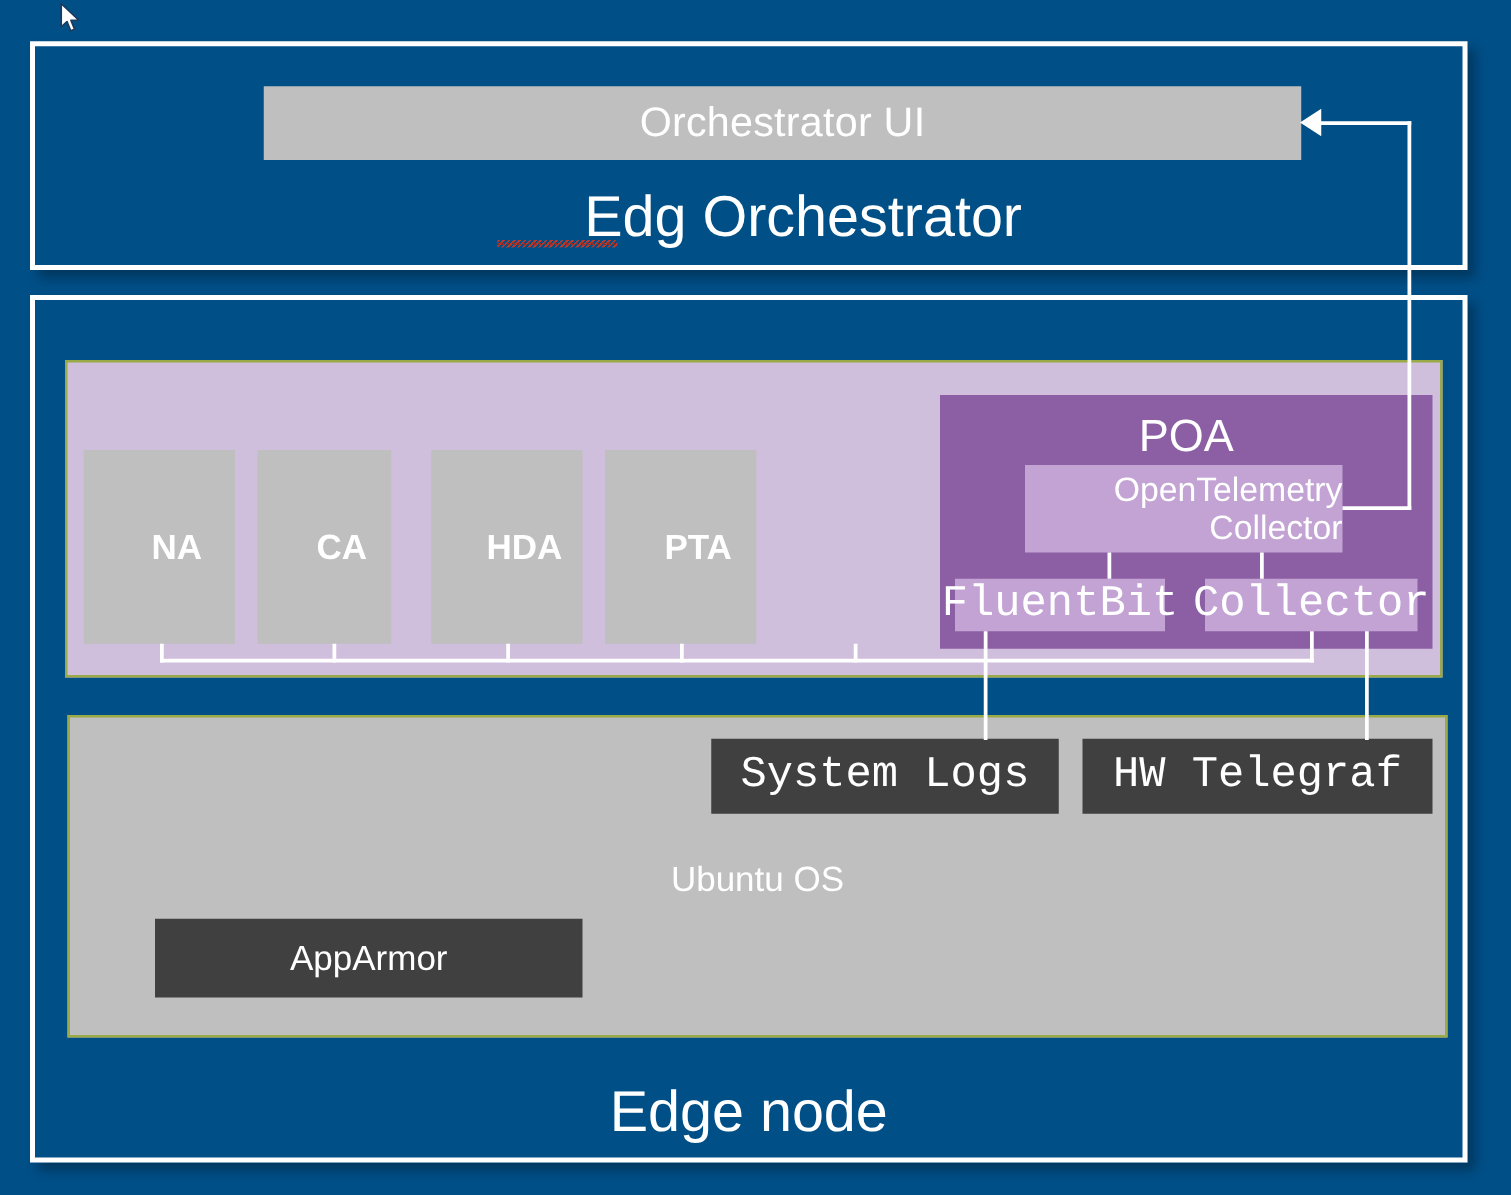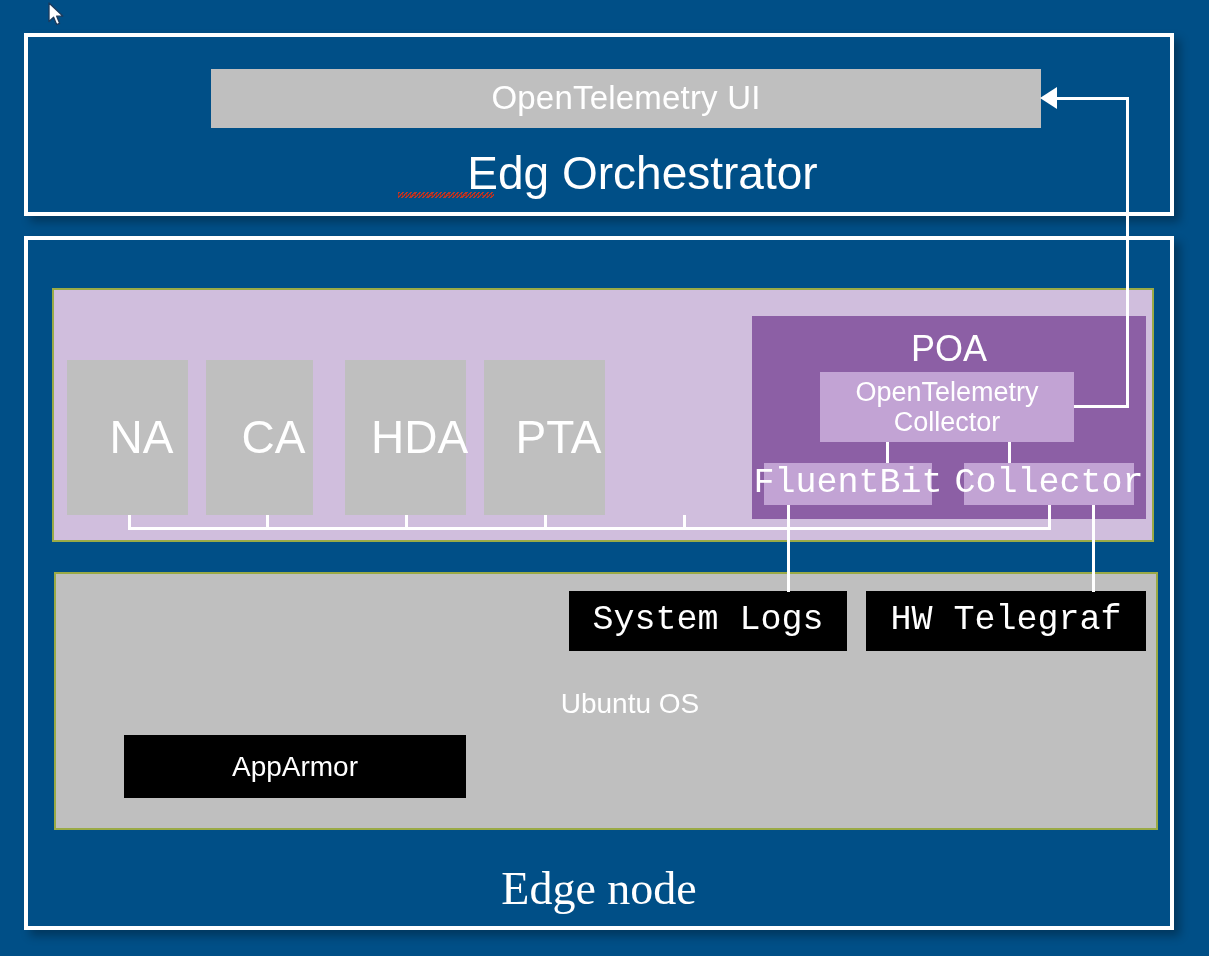--- a/index.html
+++ b/index.html
@@ -35,36 +35,36 @@
 
   
   .box {
     display: flex;
     align-items: center;
     justify-content: center;
     text-align: center;
     line-height: 1.12;
   }
   .gray-light { background: #bfbfbf; }
-  .gray-mid   { background: #000000; }
+  .gray-mid   { background: #404040; }
   .lav-band   { background: #d0bedd; border: 2px solid #9aaa46; }
   .purple-dark{ background: #8c5fa5; }
-  .purple-lite{ background: #c2a3d4; }
+  .purple-lite{ background: #c2a3d4; text-align: right; }
   .osbox      { background: #bfbfbf; border: 2px solid #9aaa46; }
 
   
   .t-obsui   { font-size: 33px; font-weight: 400; letter-spacing: .2px; }
   .t-orch    { font-size: 46px; font-weight: 400; }
-  .t-agent   { font-size: 46px; font-weight: 400; padding-left: 28px; }
+  .t-agent   { font-size: 28px; font-weight: 700; padding-left: 28px; }
   .t-poa     { font-size: 36px; font-weight: 400; }
   .t-otel    { font-size: 27px; font-weight: 400; }
   .t-small   { font-size: 35px; font-weight: 400; font-family: Liberation Mono, monospace; }
-  .t-oslabel { font-size: 28px; font-weight: 400; margin-left: 24px; }
+  .t-oslabel { font-size: 28px; font-weight: 400; }
   .t-apparmor{ font-size: 28px; font-weight: 400; }
-  .t-edge    { font-size: 46px; font-weight: 400; font-family: Liberation Serif, serif; }
+  .t-edge    { font-size: 46px; font-weight: 400; }
 
   .freelabel {
     position: absolute;
     text-align: center;
     white-space: nowrap;
   }
 
   
   .squiggle {
     position: absolute;
@@ -102,21 +102,21 @@
   .cursor { position: absolute; }
 </style>
 </head>
 <body>
 
 <div class="canvas">
 
   <div class="abs panel" style="left:24px; top:33px; width:1150px; height:183px;"></div>
 
   <div class="abs box gray-light t-obsui" style="left:211px; top:69px; width:830px; height:59px;">
-    <span>OpenTelemetry UI</span>
+    <span>Orchestrator UI</span>
   </div>
 
   <div class="freelabel t-orch" style="left:0px; top:146px; width:1209px;padding-left:38px;">
     <span>Edg Orchestrator</span>
   </div>
   <div class="squiggle" style="left:398px; top:192px; width:96px;"></div>
 
   <div class="abs panel" style="left:24px; top:236px; width:1150px; height:694px;"></div>
 
   <div class="abs lav-band" style="left:52px; top:288px; width:1102px; height:254px;"></div>

